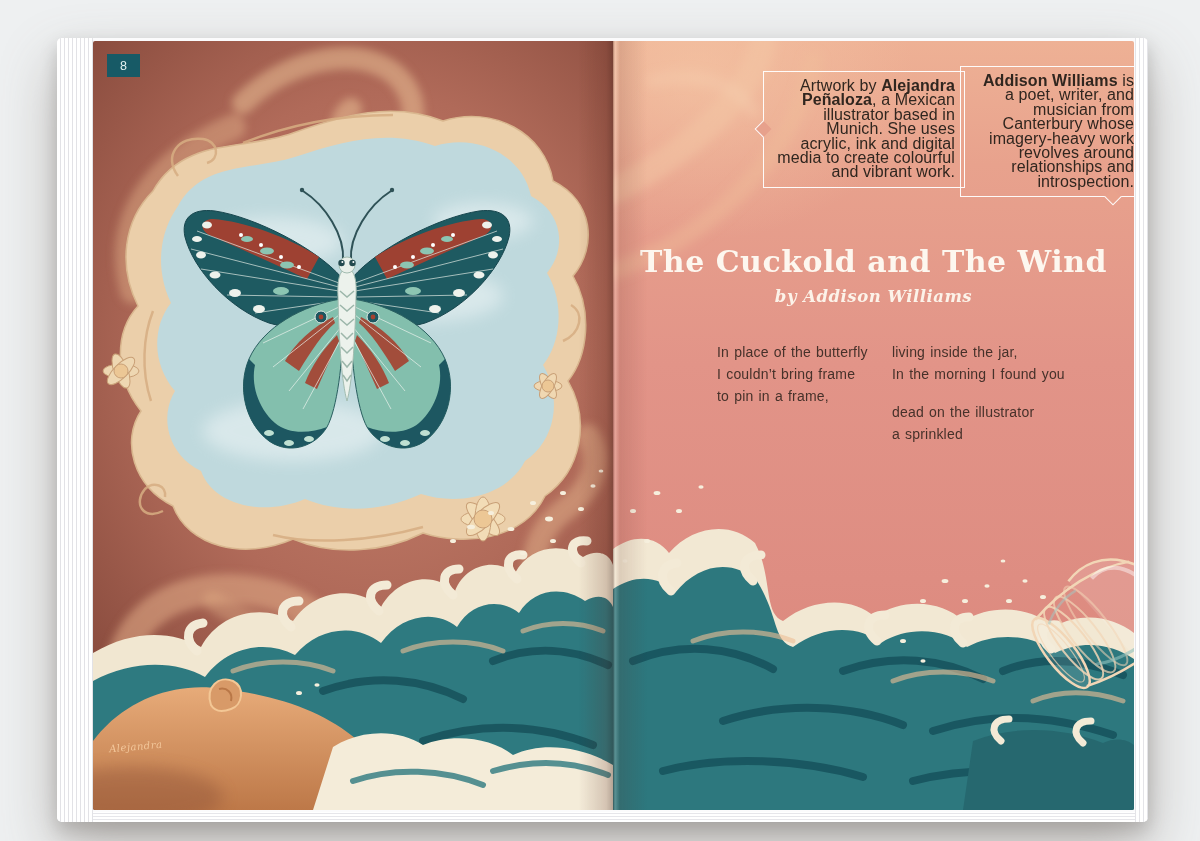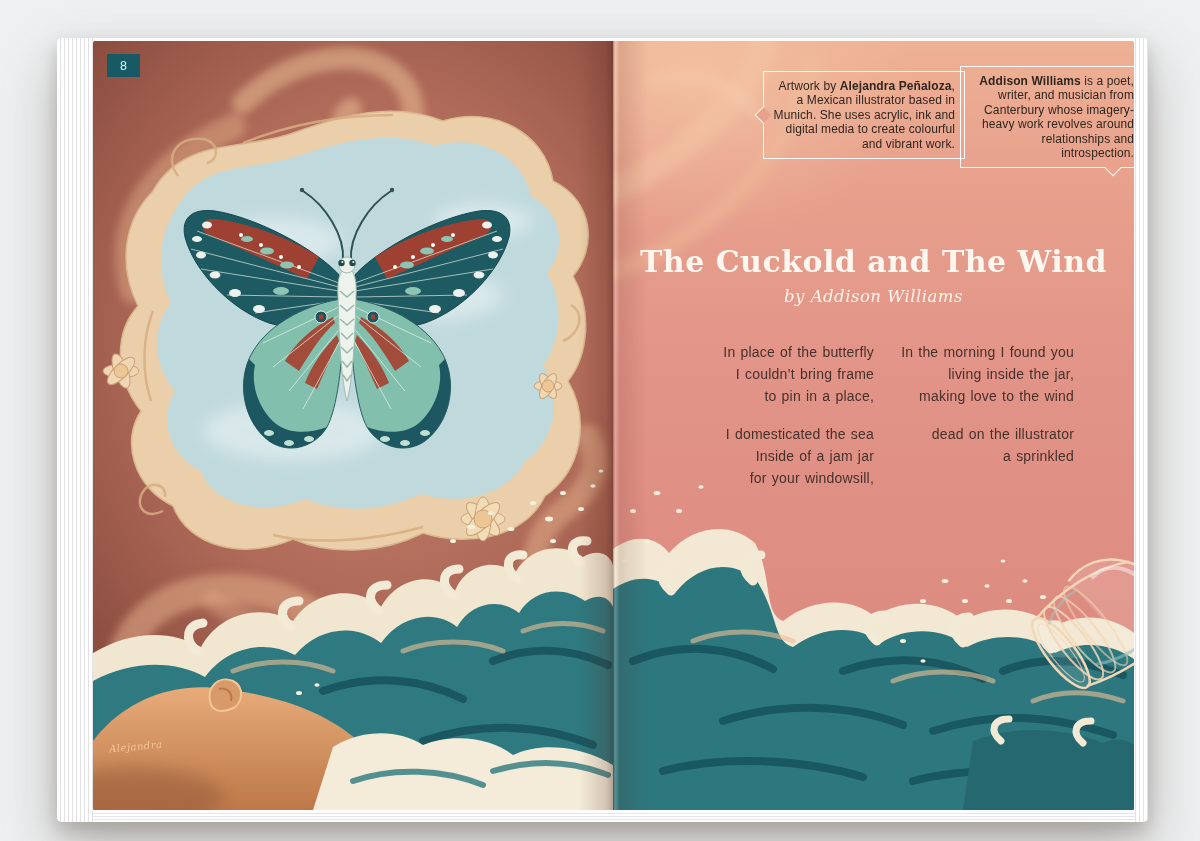--- a/index.html
+++ b/index.html
@@ -53,21 +53,21 @@
     font-size:12.5px;font-family:"Liberation Sans",sans-serif;
   }
   .signature{
     position:absolute;left:16px;top:700px;
     font-family:"DejaVu Serif",serif;font-style:italic;font-size:10px;
     color:rgba(248,208,165,.85);transform:rotate(-5deg);letter-spacing:.5px;
   }
   
   .callout{
     position:absolute;border:1.6px solid rgba(255,255,255,.95);
-    color:#30261f;font-size:12px;line-height:14.4px;
+    color:#30261f;font-size:16px;line-height:14.4px;
     padding:7px 9px;text-align:right;letter-spacing:.1px;
   }
   .callout b{font-weight:bold;}
   .callout-artist{left:150px;top:30px;width:182px;}
   .callout-artist::before{
     content:'';position:absolute;left:-7px;top:50%;width:11px;height:11px;
     background:#e7a18c;border-left:1.6px solid rgba(255,255,255,.95);
     border-bottom:1.6px solid rgba(255,255,255,.95);
     transform:translateY(-50%) rotate(45deg);
   }
@@ -79,24 +79,24 @@
     transform:rotate(45deg);
   }
   
   .poem-title{
     position:absolute;left:0;right:0;top:203px;margin:0;text-align:center;
     font-family:"DejaVu Serif",serif;font-weight:700;font-size:30px;
     color:#fdf7ef;letter-spacing:.5px;
   }
   .poem-byline{
     position:absolute;left:0;right:0;top:246px;text-align:center;
-    font-family:"DejaVu Serif",serif;font-style:italic;font-weight:400;
+    font-family:"DejaVu Serif",serif;font-style:italic;font-weight:700;
     font-size:16.5px;color:#fcf3e9;letter-spacing:.5px;
   }
-  .poem-cols{position:absolute;left:86px;top:300px;display:flex;text-align:right;}
+  .poem-cols{position:absolute;left:104px;top:300px;display:flex;}
   .poem-col{font-size:14px;line-height:22px;color:#46312a;letter-spacing:.2px;word-spacing:1px;}
   .poem-col-1{width:175px;}
   .poem-col-2{width:200px;}
   .stanza{margin:0 0 16px 0;}
   .stanza span{display:block;}
 </style>
 </head>
 <body>
 
 <div class="scene">
@@ -394,33 +394,27 @@
         </div>
 
         <h1 class="poem-title">The Cuckold and The Wind</h1>
         <div class="poem-byline">by Addison Williams</div>
 
         <div class="poem-cols">
           <div class="poem-col poem-col-1">
             <p class="stanza">
               <span>In place of the butterfly</span>
               <span>I couldn’t bring frame</span>
-              <span>to pin in a place,</span>
-            </p>
-            <p class="stanza">
-              <span>I domesticated the sea</span>
-              <span>Inside of a jam jar</span>
-              <span>for your windowsill,</span>
+              <span>to pin in a frame,</span>
             </p>
           </div>
           <div class="poem-col poem-col-2">
             <p class="stanza">
+              <span>living inside the jar,</span>
               <span>In the morning I found you</span>
-              <span>living inside the jar,</span>
-              <span>making love to the wind</span>
             </p>
             <p class="stanza">
               <span>dead on the illustrator</span>
               <span>a sprinkled</span>
             </p>
           </div>
         </div>
       </div>
 
       <div class="gutter"></div>

